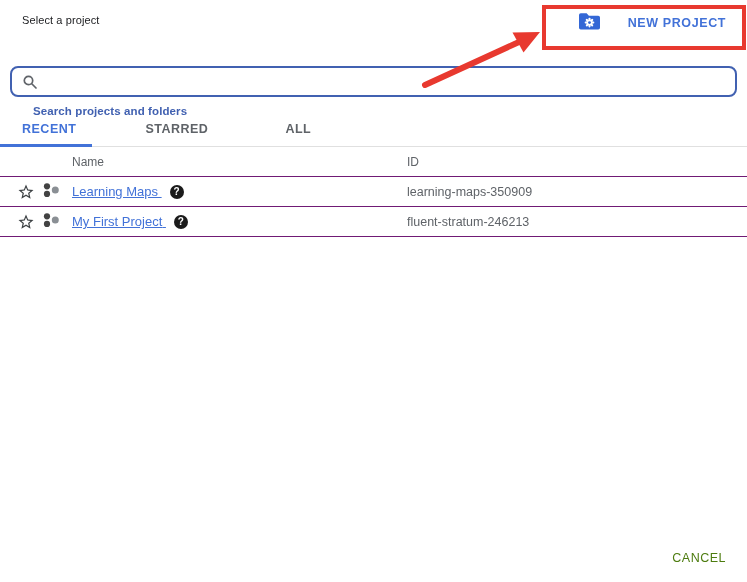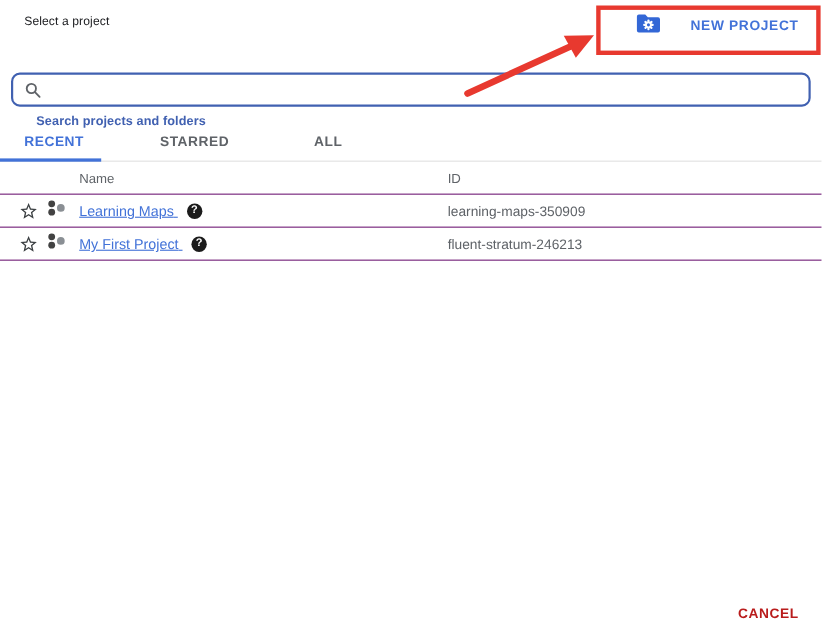--- a/index.html
+++ b/index.html
@@ -90,22 +90,22 @@
     width: 14px; height: 14px; border-radius: 50%; background: #1b1b1b;
     color: #fff; font-size: 10px; font-weight: 700; line-height: 14px;
     text-align: center; display: inline-block; cursor: pointer;
   }
   .id-cell { font-size: 12.5px; color: #5f6368; }
 
   
   .cancel-btn {
     position: absolute; right: 21px; bottom: 17px;
     background: none; border: none; cursor: pointer;
-    font-family: inherit; font-size: 12.5px; font-weight: 700;
-    letter-spacing: 0.5px; color: #b91c1c;
+    font-family: inherit; font-size: 12.5px; font-weight: 400;
+    letter-spacing: 0.5px; color: #4d7c0f;
   }
 </style>
 </head>
 <body>
 
 <div class="dialog">
 
   <div class="title">Select a project</div>
 
   <button class="new-project-btn">

